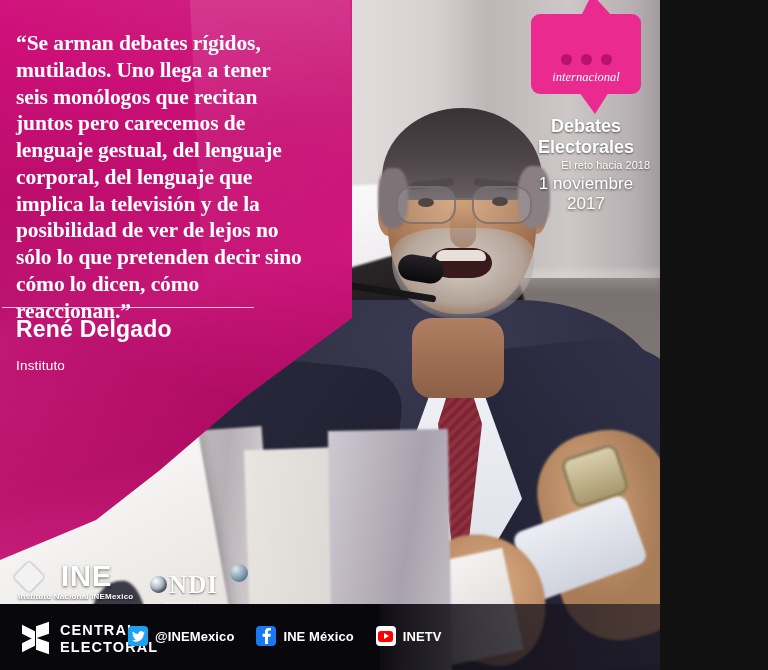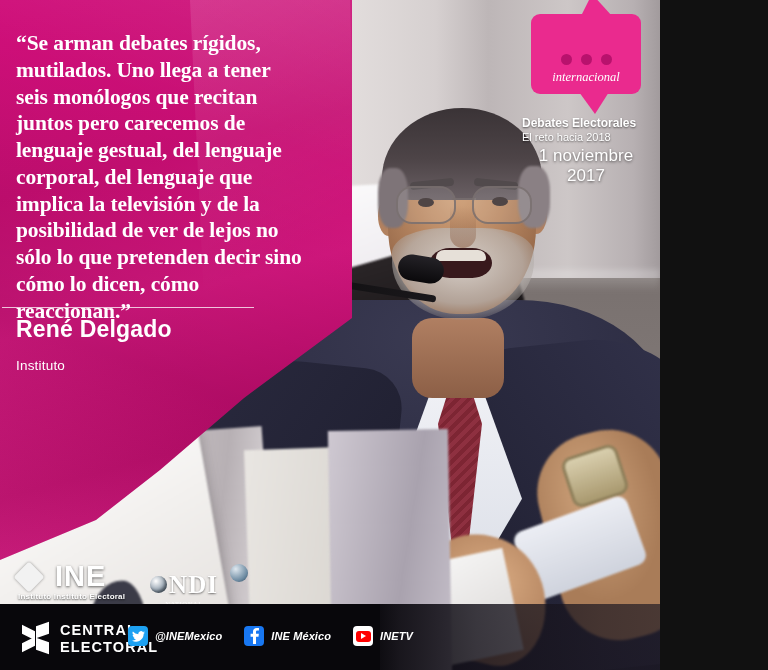--- a/index.html
+++ b/index.html
@@ -267,35 +267,35 @@
   .foro-dots{
     position:absolute;left:0;right:0;top:40px;
     display:flex;justify-content:center;gap:9px;
   }
   .foro-dots i{width:11px;height:11px;border-radius:50%;background:#b8126d;display:block;}
   .foro-sub{
     position:absolute;left:0;right:0;top:56px;text-align:center;
     color:#fff;font-size:12.5px;font-family:"Liberation Serif",serif;font-style:italic;
   }
   .foro-l1{
-    margin-top:22px;text-align:left;color:#fff;font-weight:bold;font-size:12px;
+    margin-top:22px;text-align:center;color:#fff;font-weight:bold;font-size:18px;
     text-shadow:0 1px 2px rgba(0,0,0,.55);
   }
   .foro-l2{
-    text-align:left;color:#fff;font-size:11px;margin-top:1px;
+    text-align:right;color:#fff;font-size:11px;margin-top:1px;
     text-shadow:0 1px 2px rgba(0,0,0,.55);
   }
   .foro-l3{
     text-align:center;color:#fff;font-size:17px;margin-top:3px;letter-spacing:.1px;
     text-shadow:0 1px 3px rgba(0,0,0,.6);
   }
 
   
   .partners{position:absolute;left:0;top:556px;width:420px;height:52px;}
-  .ine-logo{position:absolute;left:18px;top:6px;display:flex;align-items:center;gap:15px;}
+  .ine-logo{position:absolute;left:18px;top:6px;display:flex;align-items:center;gap:21px;}
   .ine-diamond{
     width:22px;height:22px;background:#f2f2f2;transform:rotate(45deg);
     border-radius:3px;box-shadow:0 0 3px rgba(0,0,0,.4);
   }
   .ine-text{color:#fff;font-weight:bold;font-size:29px;letter-spacing:1px;line-height:1;
     text-shadow:0 1px 3px rgba(0,0,0,.6);}
   .ine-sub{
     position:absolute;left:18px;top:36px;color:#fff;font-weight:bold;font-size:8px;
     letter-spacing:.2px;text-shadow:0 1px 2px rgba(0,0,0,.7);
   }
@@ -341,21 +341,21 @@
   .ce-text{color:#fff;font-weight:bold;font-size:14.5px;letter-spacing:1.1px;line-height:1.18;}
 
   .social{position:absolute;left:128px;top:626px;display:flex;align-items:center;gap:22px;}
   .soc{display:flex;align-items:center;gap:7px;}
   .soc-ico{width:20px;height:20px;border-radius:4px;display:flex;align-items:center;justify-content:center;}
   .soc-tw{background:#1da1f2;}
   .soc-fb{background:#1877f2;}
   .soc-yt{background:#fff;}
   .soc-yt .yt-in{width:15px;height:11px;background:#ff0000;border-radius:3px;display:flex;align-items:center;justify-content:center;}
   .yt-tri{width:0;height:0;border-left:5px solid #fff;border-top:3px solid transparent;border-bottom:3px solid transparent;margin-left:1px;}
-  .soc-lbl{color:#fff;font-size:11px;font-weight:bold;letter-spacing:.1px;font-style:italic;}
+  .soc-lbl{color:#fff;font-size:13px;font-weight:bold;letter-spacing:.1px;}
   svg{display:block;}
 </style>
 </head>
 <body>
 
 <div class="stage">
 
   <div class="photo">
     <div class="bg-wall"></div>
     <div class="wall-seam" style="left:86px"></div>
@@ -444,21 +444,21 @@
     <div class="foro-l1">Debates Electorales</div>
     <div class="foro-l2">El reto hacia 2018</div>
     <div class="foro-l3">1 noviembre 2017</div>
   </div>
 
   <div class="partners">
     <div class="ine-logo">
       <span class="ine-diamond"></span>
       <span class="ine-text">INE</span>
     </div>
-    <div class="ine-sub">Instituto Instituto Electoral</div>
+    <div class="ine-sub">Instituto Nacional INEMexico</div>
 
     <div class="ndi-logo">
       <div class="ndi-top">
         <span class="ndi-globe"></span>
         <span class="ndi-word">NDI</span>
       </div>
       <div class="ndi-sub" style="white-space:pre-line">NATIONAL
 DEMOCRATIC
 INSTITUTE</div>
       <div class="ndi-url">www.ndi.org</div>

